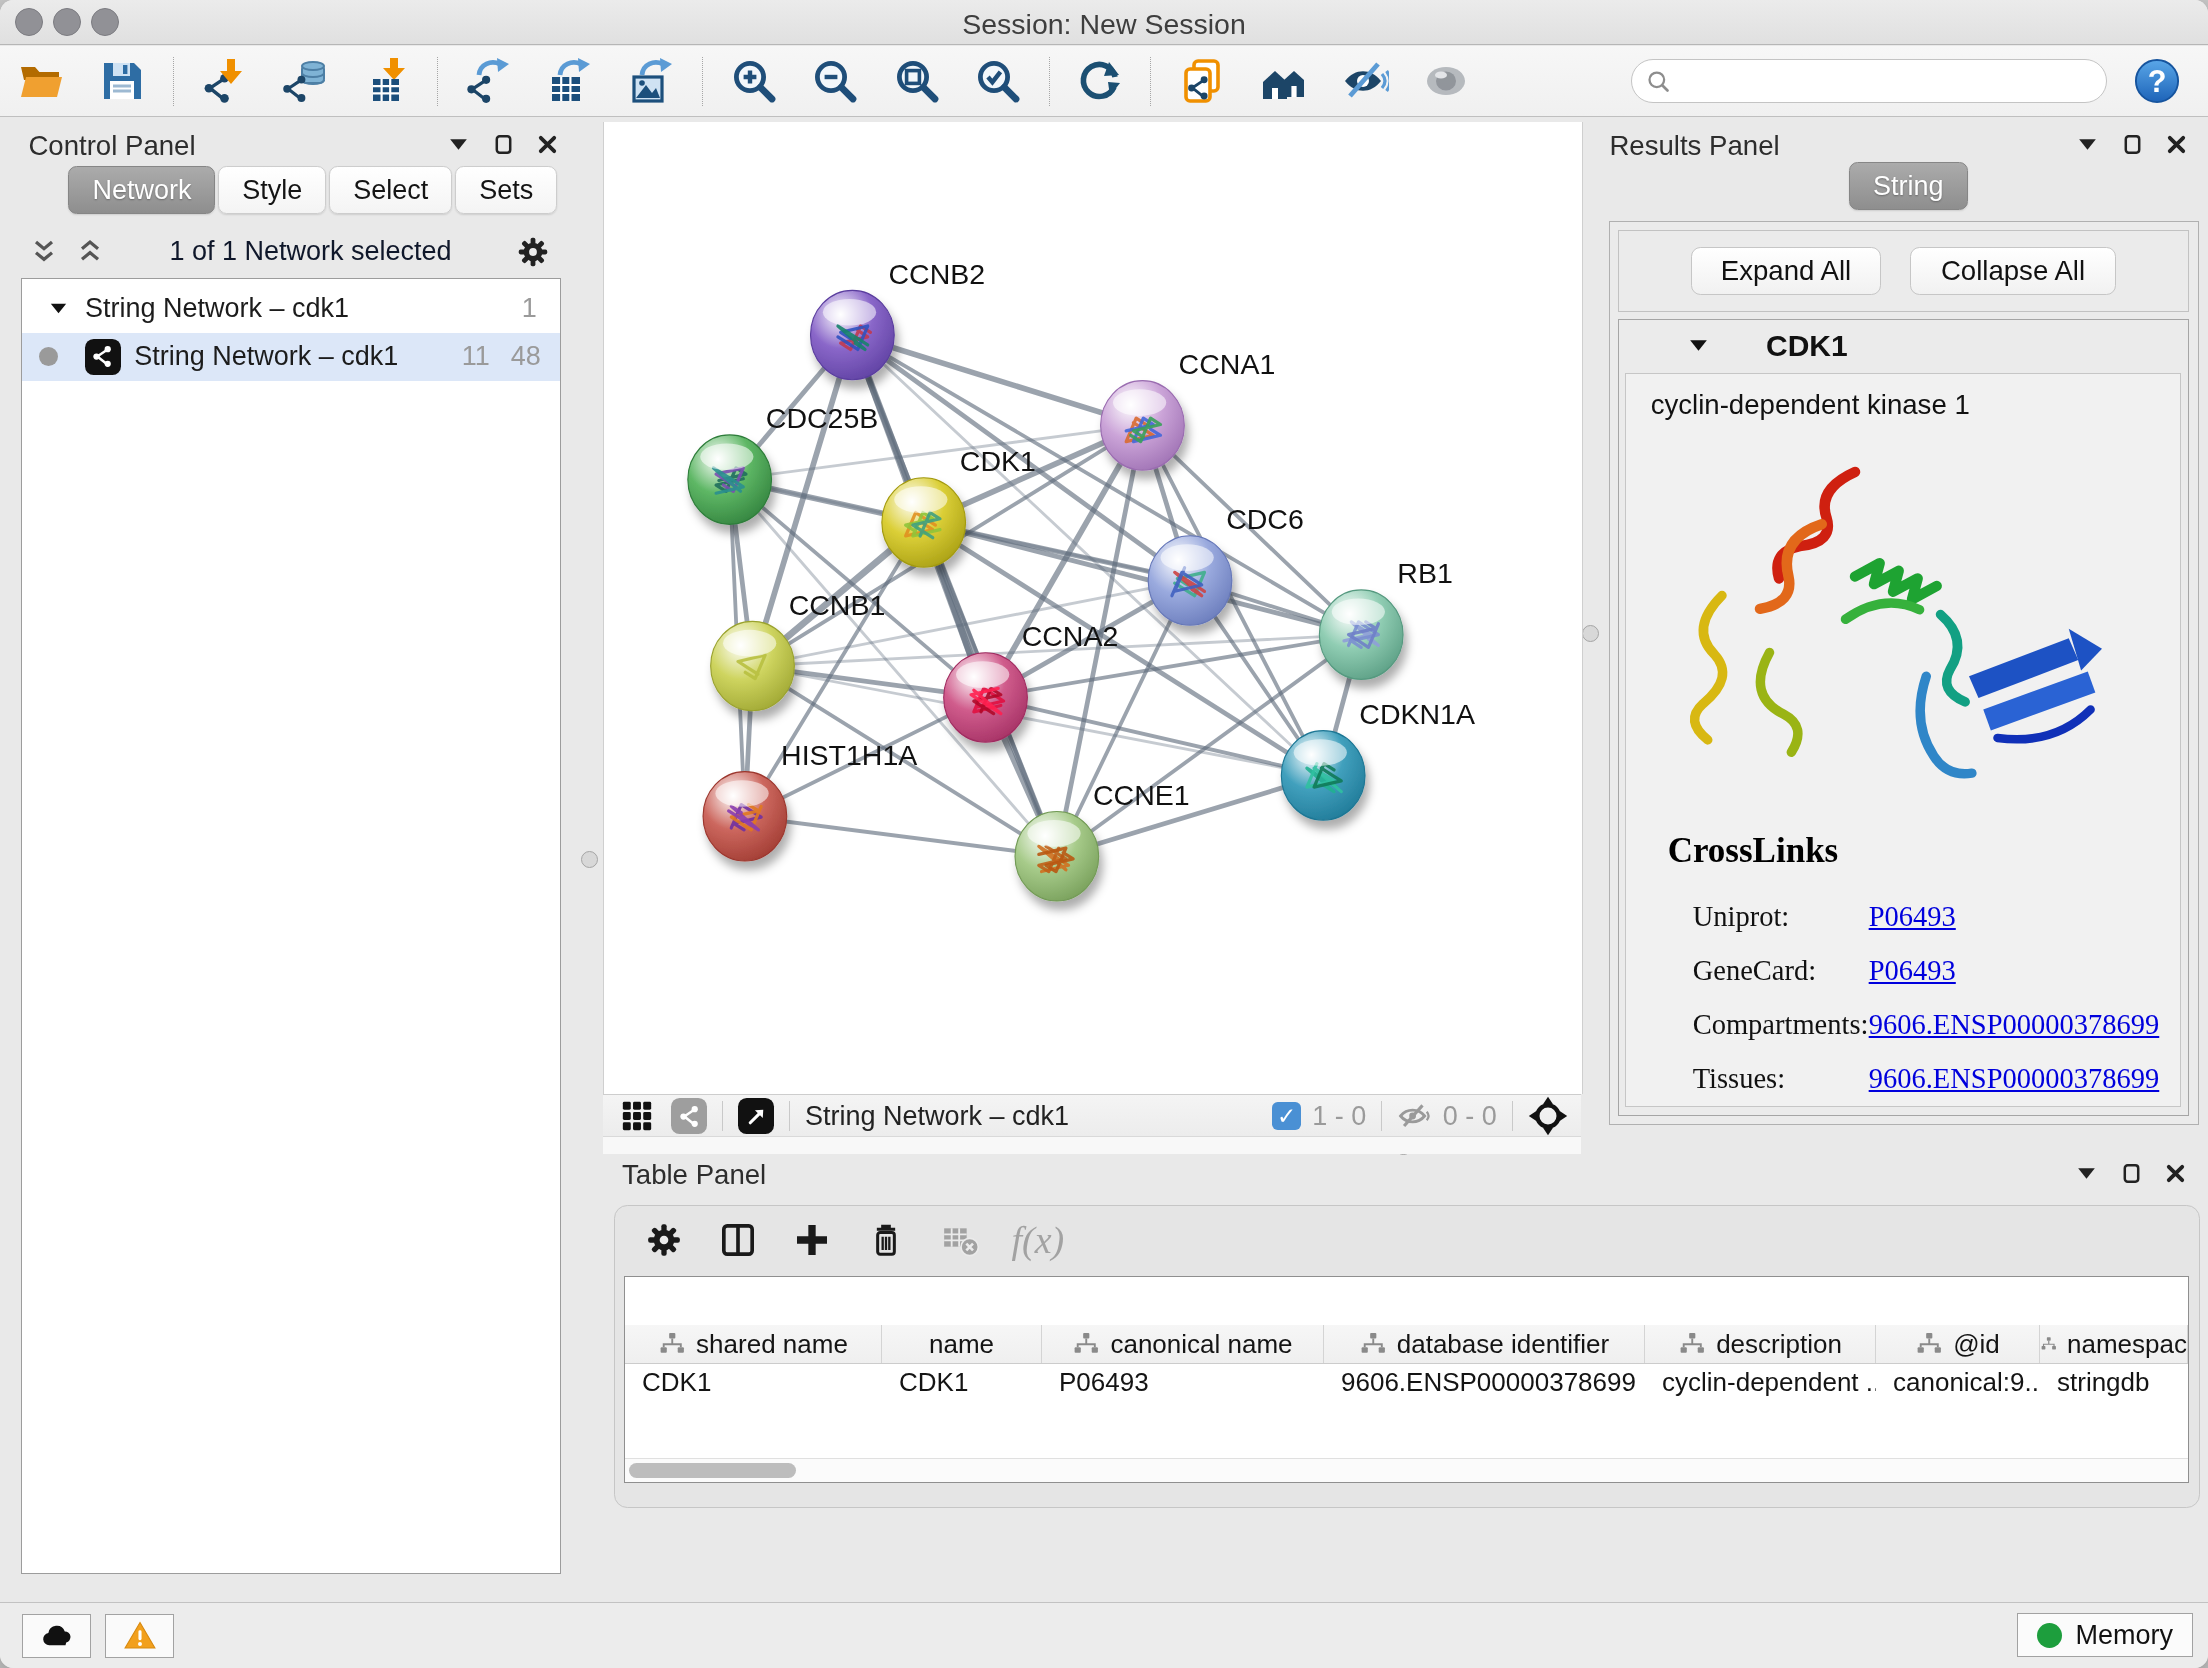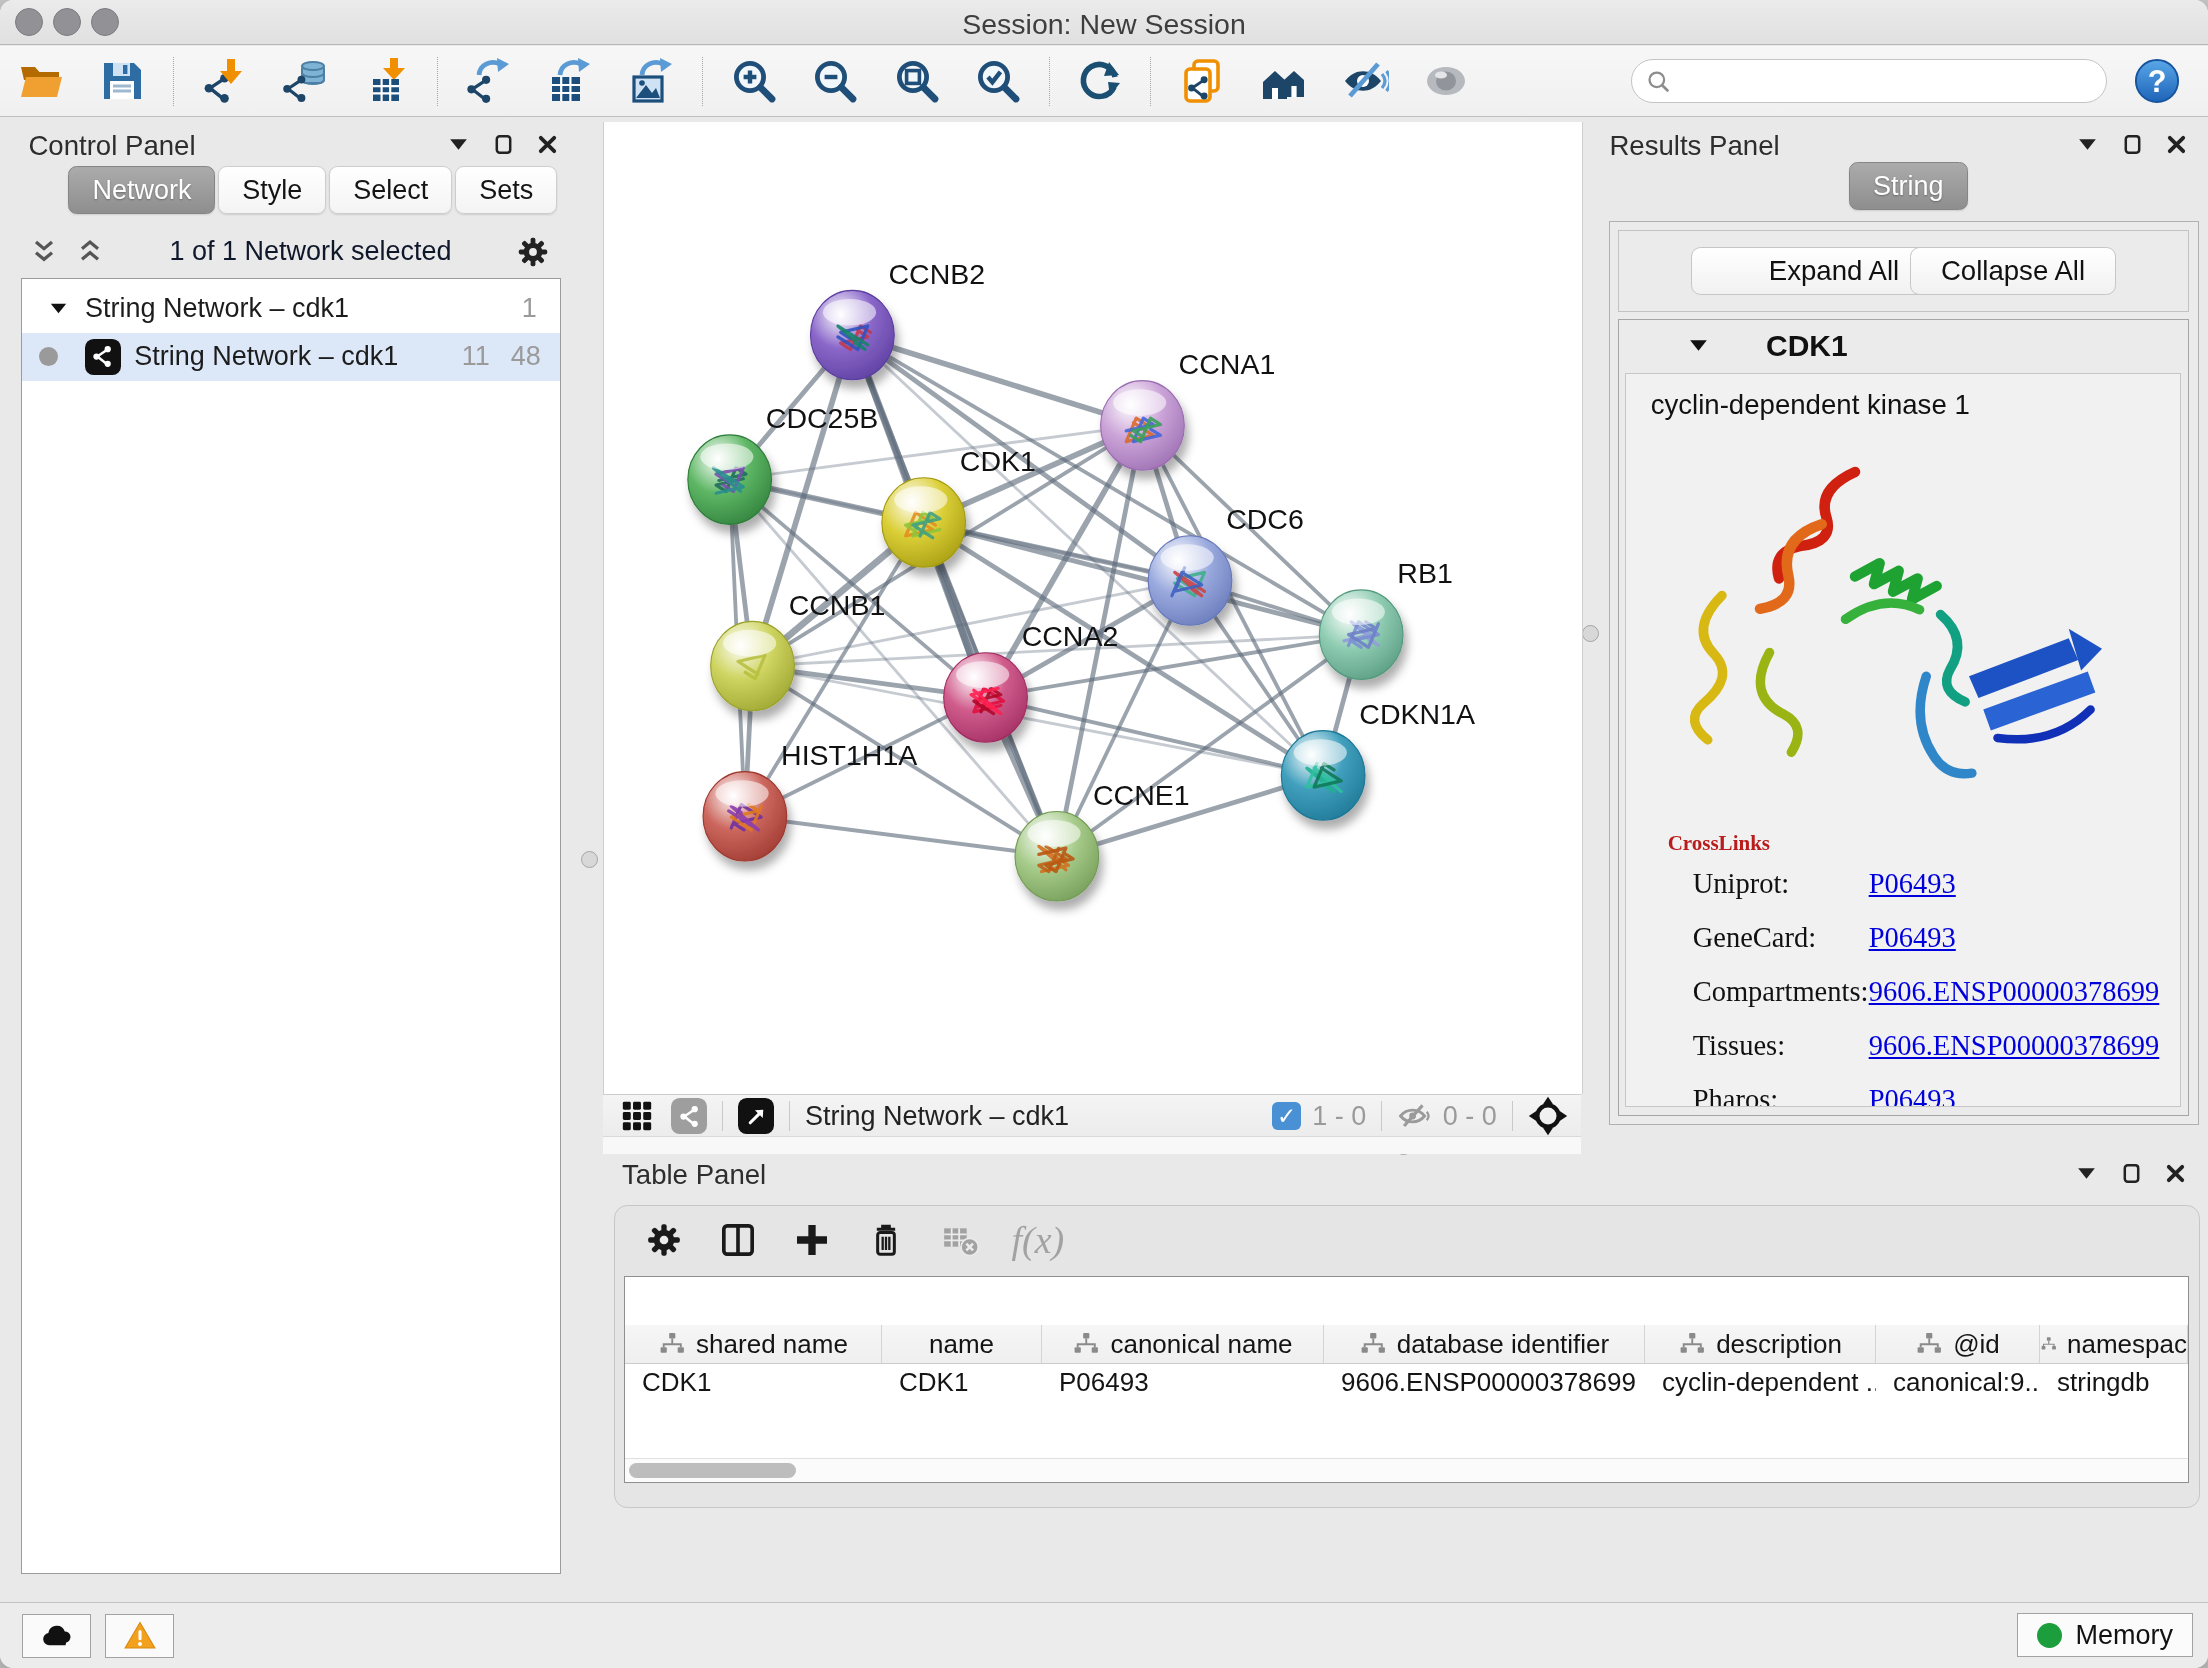--- a/index.html
+++ b/index.html
@@ -709,21 +709,21 @@
           <use href="#sym-float"></use>
         </svg>
       <svg width="23" height="23" viewBox="0 0 24 24">
           <use href="#sym-close-x"></use>
         </svg>
     </div>
     <div class="abs tab active" style="left:251px;top:40px;">String</div>
 
     <div class="abs rbox" style="left:11.4px;top:99px;width:588px;height:902px;">
       <div class="abs" style="left:7.6px;top:7.6px;width:569px;height:80px;border:1.9px solid #c2c2c2;">
-        <div class="abs btn-white" style="left:72px;top:16px;width:188px;height:46px;padding-left:48px;">Expand All</div>
+        <div class="abs btn-white" style="left:72px;top:16px;width:188px;height:46px;">Expand All</div>
         <div class="abs btn-white" style="left:291px;top:16px;width:204px;height:46px;">Collapse All</div>
       </div>
 
       <div class="abs" style="left:7.6px;top:97px;width:569px;height:795px;border:1.9px solid #a5a5a5;">
         <div style="height:51px;display:flex;align-items:center;">
           <svg width="25" height="25" style="margin-left:67px;color:#111;" viewBox="0 0 26 26">
               <use href="#sym-tri-down"></use>
             </svg>
           <span style="margin-left:55px;font-size:30px;font-weight:bold;color:#111;">CDK1</span>
         </div>
@@ -740,21 +740,21 @@
               <path d="M200,195 q40,-28 78,-10" stroke="#36b13c" stroke-width="10"></path>
               <path d="M300,190 q30,26 10,58 q-12,22 16,34" stroke="#12a083" stroke-width="10"></path>
               <path d="M285,255 q-16,48 8,84 q14,22 40,18" stroke="#2f86c8" stroke-width="10"></path>
               <path d="M360,320 q60,8 98,-30" stroke="#1030b8" stroke-width="9"></path>
             </g>
             <polygon points="330,255 435,215 445,238 340,278" fill="#1d52c4"></polygon>
             <polygon points="435,205 470,226 448,249" fill="#1d52c4"></polygon>
             <polygon points="345,290 455,250 463,272 353,312" fill="#2a63d4"></polygon>
           </svg>
 
-          <div class="serif" style="margin:17px 0 12px 42px;font-size:21px;font-weight:bold;color:#b91c1c;">CrossLinks</div>
+          <div class="serif" style="margin:17px 0 30px 42px;font-size:35px;font-weight:bold;color:#000000;">CrossLinks</div>
           <div id="rp-crosslinks-rows" class="serif" style="margin-left:67px;">
               <div class="xrow">
                 <span class="xl">Uniprot:</span>
                 <a class="xlink">P06493</a>
               </div>
               <div class="xrow">
                 <span class="xl">GeneCard:</span>
                 <a class="xlink">P06493</a>
               </div>
               <div class="xrow">

